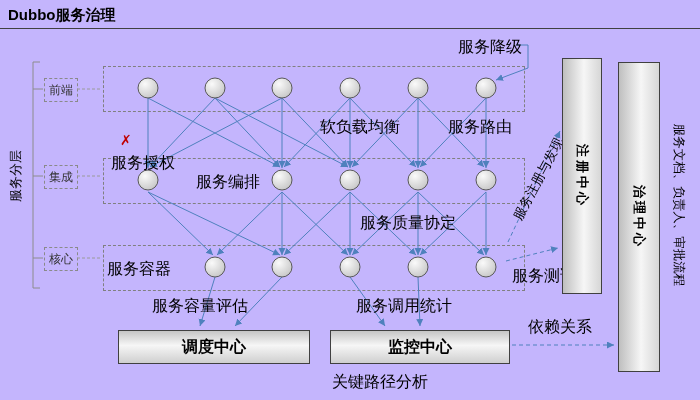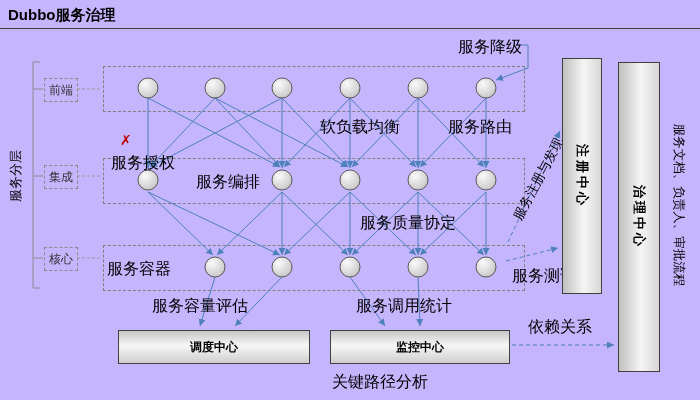--- a/index.html
+++ b/index.html
@@ -12,21 +12,21 @@
             display:flex;align-items:center;justify-content:center;font-size:12px;color:#333;}
   .lbl{position:absolute;font-size:16px;white-space:nowrap;}
   .axis-label{position:absolute;left:16px;top:176px;font-size:13px;white-space:nowrap;
               transform:translate(-50%,-50%) rotate(-90deg);}
   .vbox{position:absolute;border:1px solid #404040;
         background:linear-gradient(90deg,#bfbfbf,#f6f6f6 55%,#d6d6d6);}
   .vtext{position:absolute;left:50%;top:50%;transform:translate(-50%,-50%) rotate(90deg);
          white-space:nowrap;font-size:13px;font-weight:600;letter-spacing:3px;}
   .hbox{position:absolute;border:1px solid #404040;
         background:linear-gradient(180deg,#c6c6c6,#f6f6f6 45%,#cfcfcf);
-        display:flex;align-items:center;justify-content:center;font-size:12px;font-weight:600;}
+        display:flex;align-items:center;justify-content:center;font-size:16px;font-weight:600;}
   .note{position:absolute;left:678px;top:205px;transform:translate(-50%,-50%) rotate(90deg);
         white-space:nowrap;font-size:12.5px;}
   .diag{position:absolute;left:493px;top:170px;transform:rotate(-62deg);font-size:13px;white-space:nowrap;}
   .xmark{position:absolute;left:120px;top:132px;color:#c00000;font-weight:bold;font-size:14px;}
   svg.overlay{position:absolute;left:0;top:0;pointer-events:none;}
   .m{stroke:#4f81bd;stroke-width:1;fill:none;}
   .dsh{stroke:#4f81bd;stroke-width:1;stroke-dasharray:4 3;fill:none;}
   .gb{stroke:#8c8c8c;stroke-width:1;}
   .gd{stroke:#9a9a9a;stroke-width:1;stroke-dasharray:3 2;}
   .node{fill:url(#nodeGrad);stroke:#595959;stroke-width:1;}

